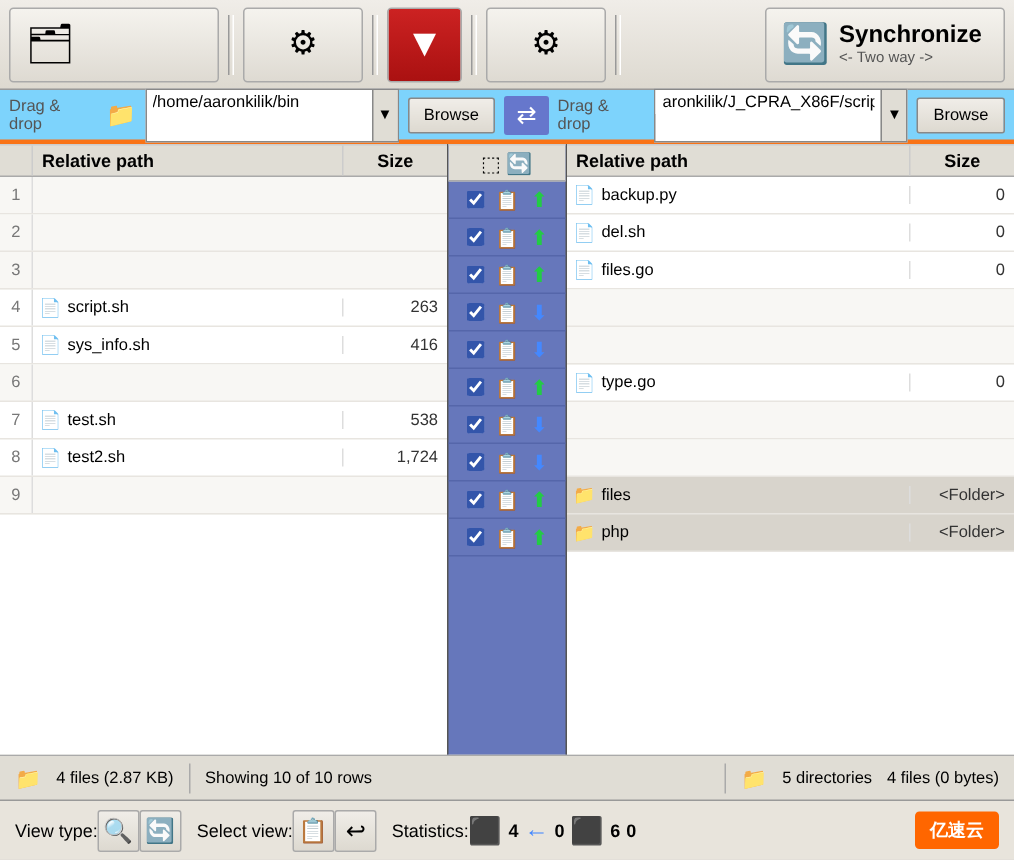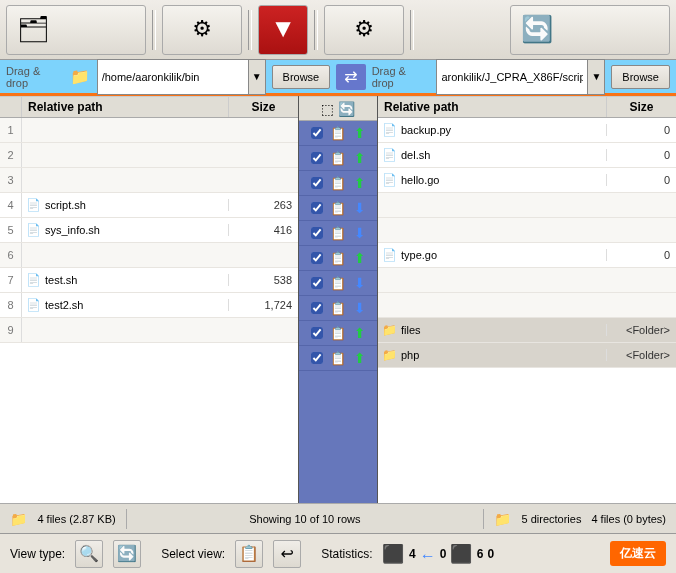--- a/index.html
+++ b/index.html
@@ -74,21 +74,21 @@
       align-items: center;
       padding: 4px 6px;
       background: #7dd3fc;
       border-bottom: 3px solid #f97316;
       gap: 6px;
       height: 36px;
     }
     .path-label { font-size: 11px; color: #555; margin-right: 2px; }
     .path-input-wrap {
       display: flex;
-      align-items: center;
+      align-items: flex-start;
       flex: 1;
       border: 1px solid #888;
       background: white;
       height: 36px;
     }
     .path-input {
       flex: 1;
       border: none;
       outline: none;
       font-size: 11px;
@@ -217,21 +217,20 @@
     .status-sep { width: 1px; height: 20px; background: #aaa; }
 
     
     .bottom-bar {
       display: flex;
       align-items: center;
       background: #e8e4dc;
       border-top: 1px solid #999;
       height: 40px;
       padding: 0 10px;
-      gap: 10px;
     }
     .bottom-btn {
       width: 28px; height: 28px;
       background: linear-gradient(to bottom, #f0ede8, #ddd9d0);
       border: 1px solid #aaa;
       border-radius: 2px;
       cursor: pointer;
       display: flex; align-items: center; justify-content: center;
       font-size: 16px;
     }
@@ -269,20 +268,24 @@
     <span class="btn-icon" style="color:white; font-size:26px;">▼</span>
   </div>
   <div class="toolbar-sep"></div>
   <div class="toolbar-btn">
     <span class="btn-icon">⚙</span>
   </div>
   <div class="toolbar-sep"></div>
   <div style="flex:1"></div>
   <div class="sync-btn">
     <span class="sync-icon">🔄</span>
+    <div class="sync-text">
+      <div class="main">Synchronize</div>
+      <div class="sub">&lt;- Two way -&gt;</div>
+    </div>
   </div>
 </div>
 
 <div class="path-bar">
   <span class="path-label">Drag &amp; drop</span>
   <span class="path-icon">📁</span>
   <div class="path-input-wrap">
     <input class="path-input" value="/home/aaronkilik/bin" style="">
     <div class="path-dropdown">▼</div>
   </div>
@@ -471,21 +474,21 @@
       <div class="row-path">
         <span class="file-icon">📄</span>
         <span>del.sh</span>
       </div>
       <div class="row-size">0</div>
     </div>
 
     <div class="file-row">
       <div class="row-path">
         <span class="file-icon">📄</span>
-        <span>hello.go</span>
+        <span>files.go</span>
       </div>
       <div class="row-size">0</div>
     </div>
 
     <div class="file-row empty">
       <div class="row-path"></div>
       <div class="row-size"></div>
     </div>
 
     <div class="file-row empty">
@@ -526,21 +529,21 @@
       </div>
       <div class="row-size">&lt;Folder&gt;</div>
     </div>
   </div>
 </div>
 
 <div class="status-bar">
   <span style="font-size:14px;">📁</span>
   <span>4 files (2.87 KB)</span>
   <div class="status-sep"></div>
-  <span style="flex:1; text-align:center;">Showing 10 of 10 rows</span>
+  <span style="flex:1; ">Showing 10 of 10 rows</span>
   <div class="status-sep"></div>
   <span style="font-size:14px;">📁</span>
   <span>5 directories</span>
   <span>4 files (0 bytes)</span>
 </div>
 
 <div class="bottom-bar">
   <span>View type:</span>
   <div class="bottom-btn">
     <span>🔍</span>

